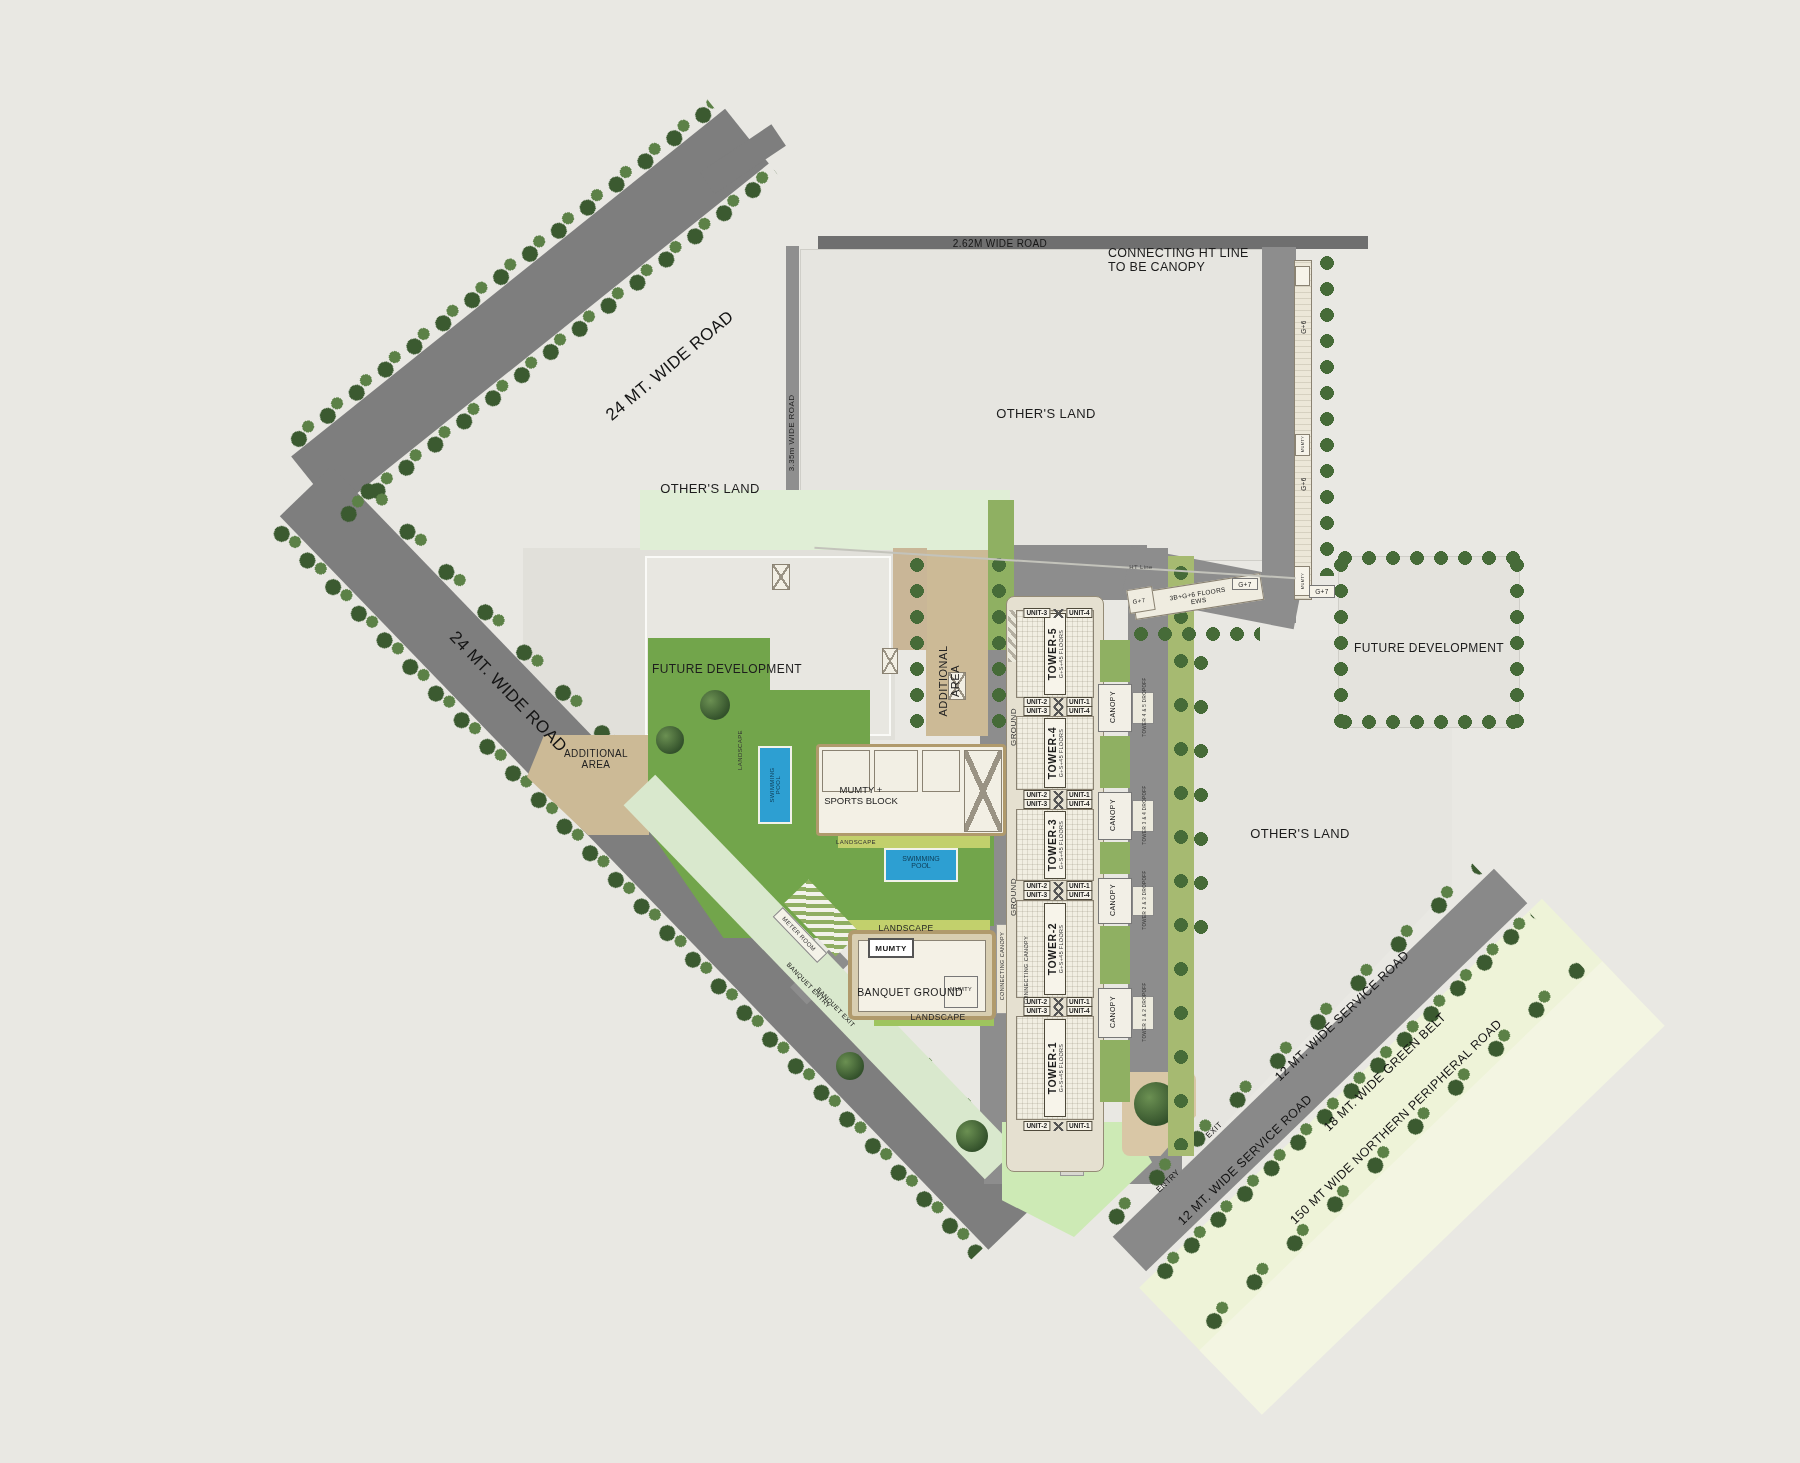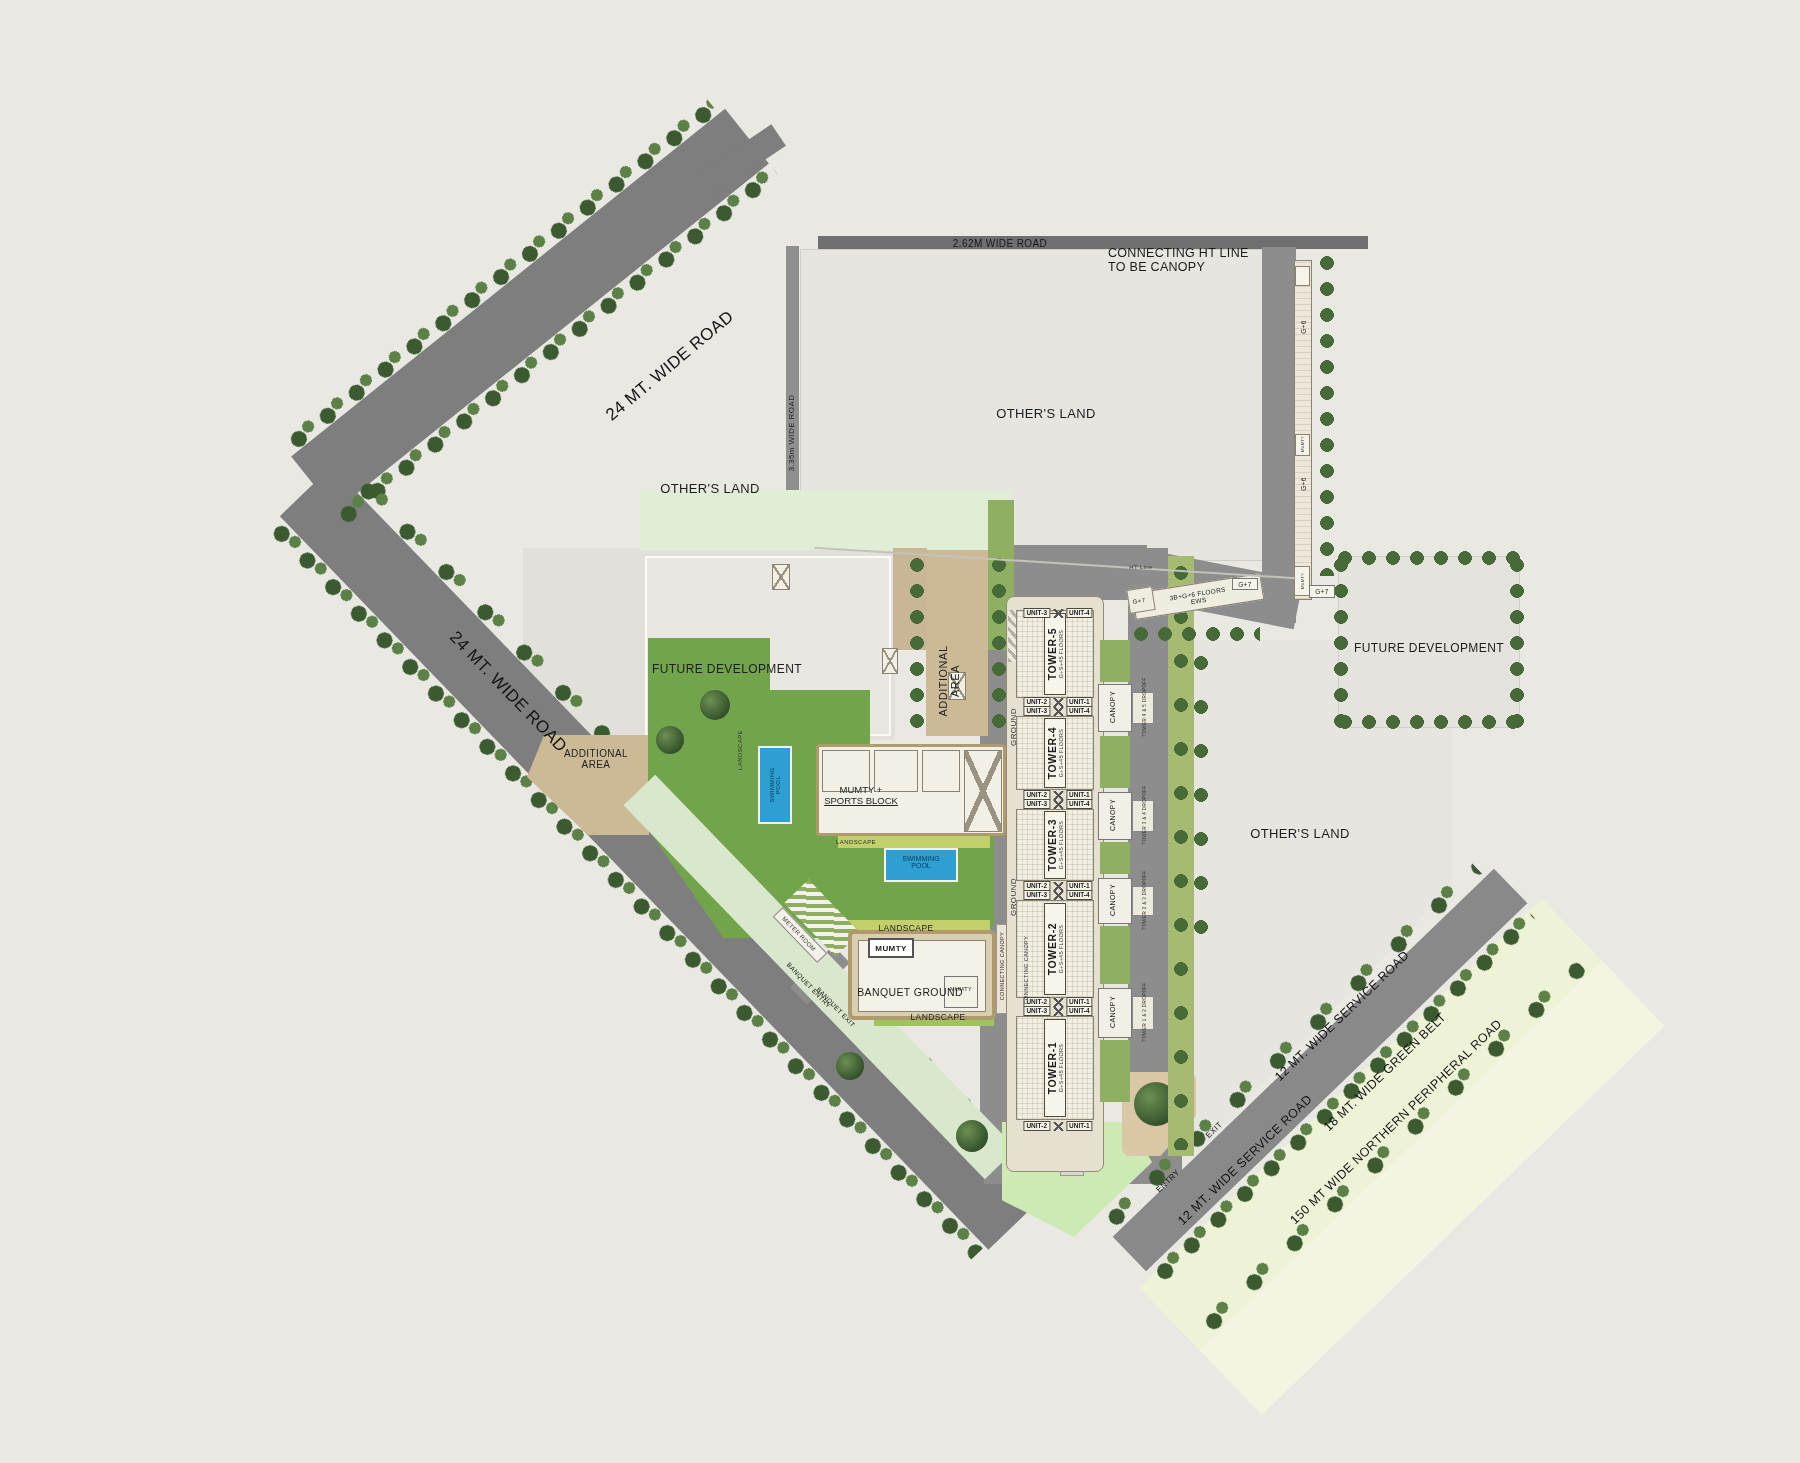--- a/index.html
+++ b/index.html
@@ -279,21 +279,21 @@
     <div style="font-size:10px;color:#222;letter-spacing:.4px;">ADDITIONAL</div>
     <div style="font-size:10px;color:#222;letter-spacing:.4px;">AREA</div>
   </div>
   <div class="vlbl" style="left:949px;top:681px;">
     <div style="font-size:11px;color:#222;letter-spacing:.5px;">ADDITIONAL</div>
     <div style="font-size:11px;color:#222;letter-spacing:.5px;">AREA</div>
   </div>
 
   <div class="abs" style="left:861px;top:784px;transform:translate(-50%,0);text-align:center;">
     <div style="font-size:9.5px;color:#222;">MUMTY +</div>
-    <div style="font-size:9.5px;color:#222;text-decoration:underline;">SPORTS BLOCK</div>
+    <div style="font-size:9.5px;color:#222;">SPORTS BLOCK</div>
   </div>
 
   <div class="vlbl" style="left:775px;top:785px;">
     <div style="font-size:6px;color:#0d3b55;">SWIMMING</div>
     <div style="font-size:6px;color:#0d3b55;">POOL</div>
   </div>
   <div class="abs" style="left:921px;top:855px;transform:translate(-50%,0);text-align:center;">
     <div style="font-size:7px;color:#0d3b55;">SWIMMING</div>
     <div style="font-size:7px;color:#0d3b55;">POOL</div>
   </div>

